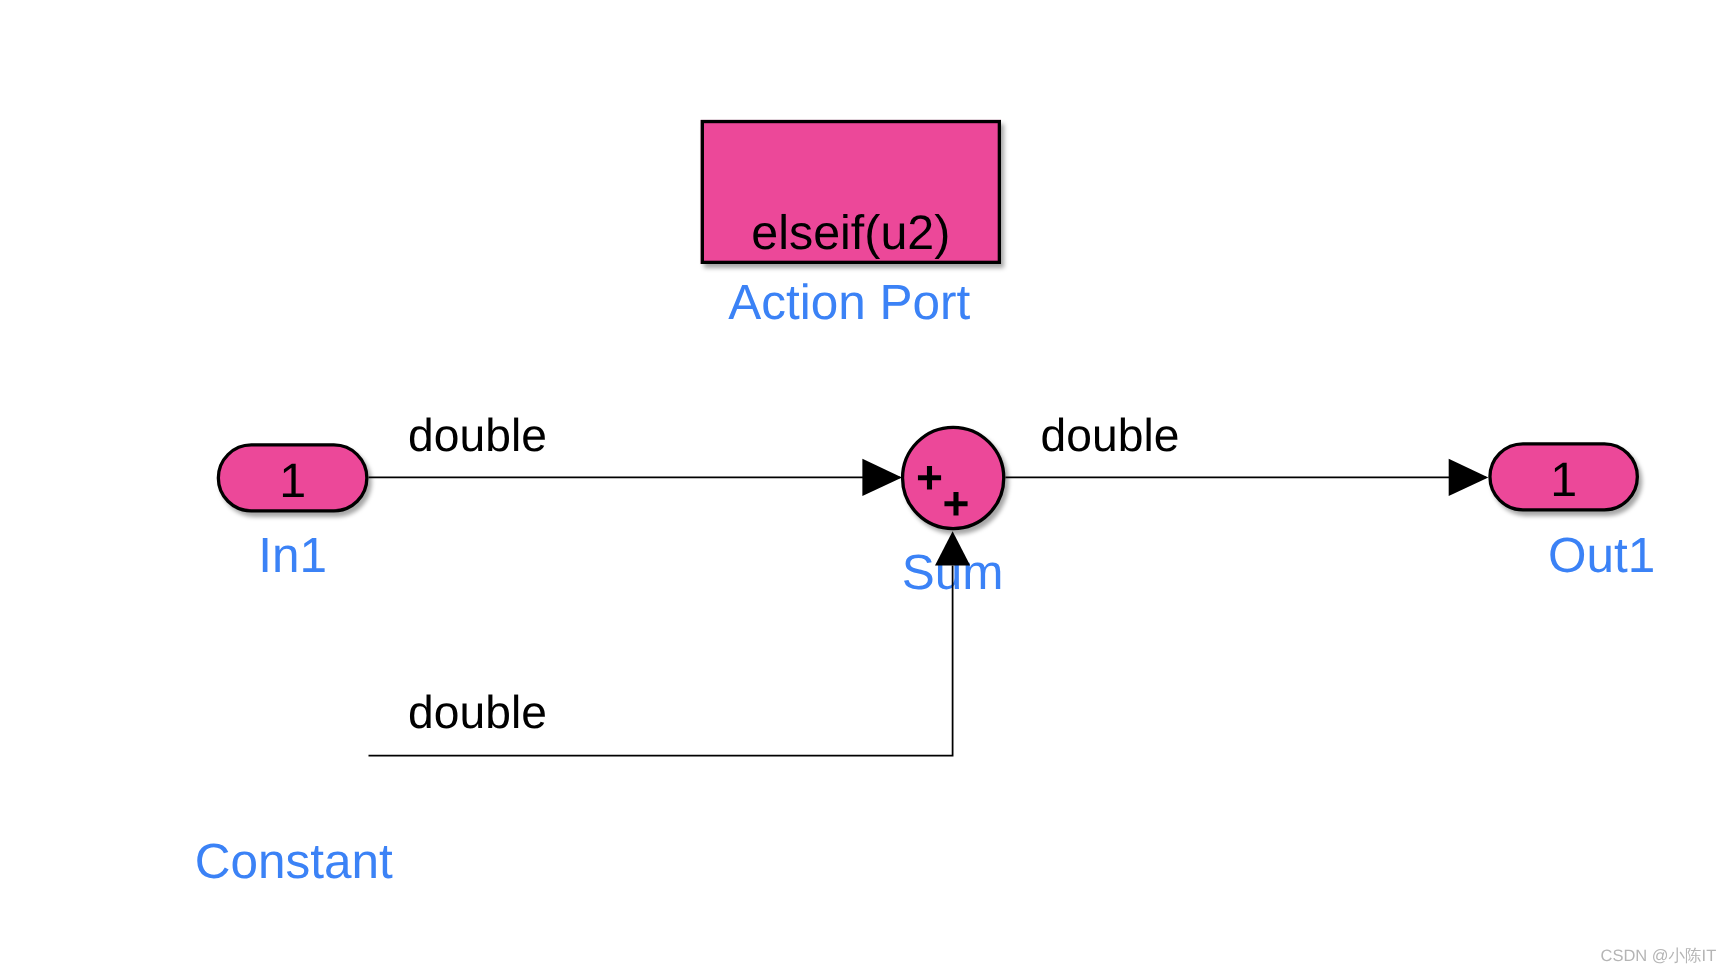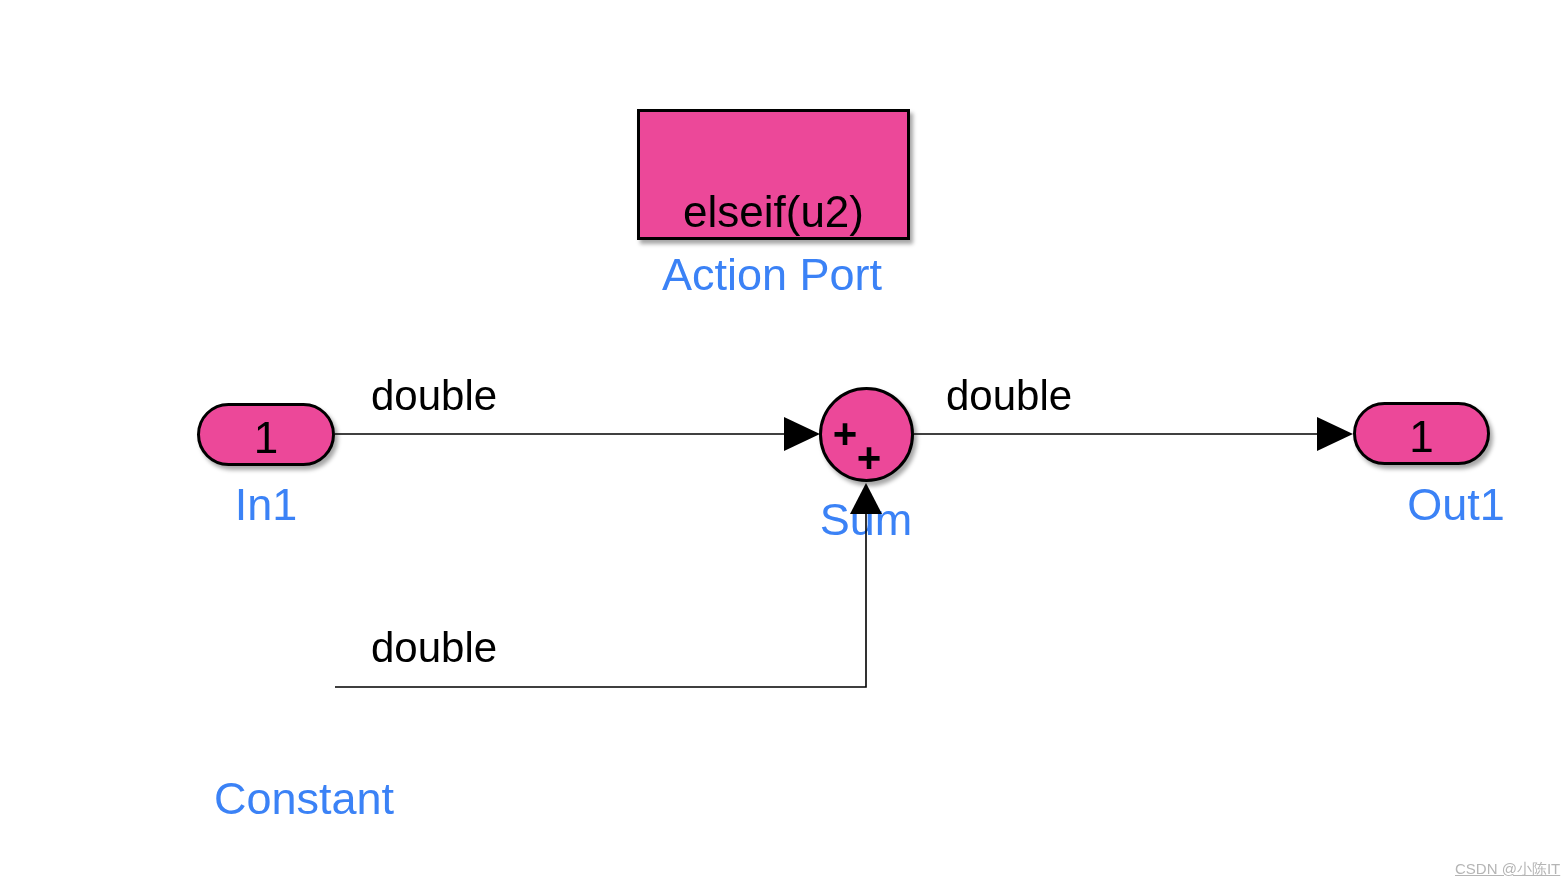--- a/index.html
+++ b/index.html
@@ -91,21 +91,21 @@
     font-size: 45px;
     line-height: 1;
     color: #3b82f6;
     white-space: nowrap;
     transform: translateX(-50%);
   }
   #action-port-label { left: 772px;  top: 252px; }
   #in1-label        { left: 266px;  top: 482px; }
   #sum-label        { left: 866px;  top: 497px; }
   #out1-label       { left: 1412px; top: 482px; margin-left: 44px; }
-  #constant-label   { left: 267px;  top: 776px; margin-left: 37px; }
+  #constant-label   { left: 267px;  top: 760px; }
 
   
   .signal-label {
     position: absolute;
     z-index: 1;
     font-size: 42px;
     line-height: 1;
     color: #000000;
     white-space: nowrap;
     margin-left: 22px;
@@ -115,21 +115,20 @@
   #sig-label-constant  { left: 349px; top: 627px; }
 
   
   #watermark {
     position: absolute;
     left: 1455px; top: 860px;
     z-index: 4;
     font-size: 15px;
     color: #b5b5b5;
     white-space: nowrap;
-    text-decoration: underline;
   }
 </style>
 </head>
 <body>
 
 <div id="canvas">
 
   <svg id="wires" viewBox="0 0 1564 885">
     <path d="M335,434 H818"></path>
     <polygon points="820,434 784,417 784,451"></polygon>

